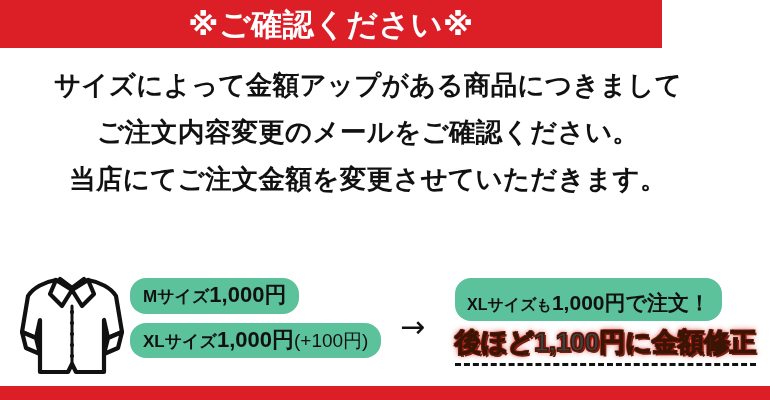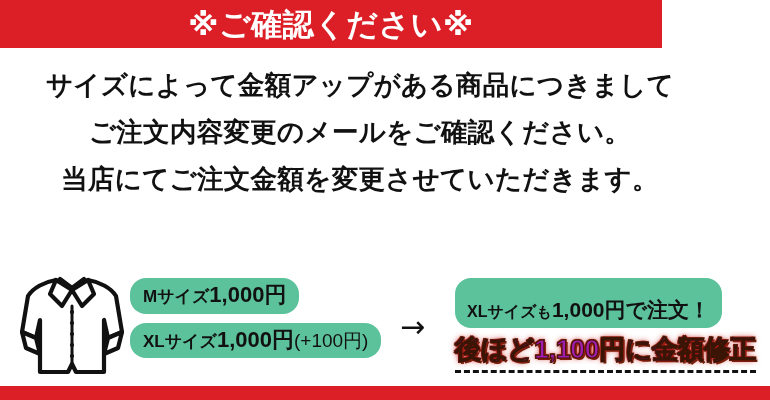--- a/index.html
+++ b/index.html
@@ -46,21 +46,21 @@
     left: 0;
     top: 386px;
     width: 770px;
     height: 14px;
     background: #dc1f26;
   }
 
   
   .body-lines {
     position: absolute;
-    left: 4px;
+    left: 12px;
     top: 62px;
     width: 712px;
     text-align: center;
   }
   .body-line {
     color: #111111;
     font-size: 26.5px;
     font-weight: bold;
     line-height: 47px;
     white-space: nowrap;
@@ -133,21 +133,21 @@
   
   .right-block {
     position: absolute;
     left: 455px;
     top: 14px;
     width: 300px;
   }
   .badge-right {
     background: #5cc29c;
     border-radius: 16px;
-    padding: 19px 12px 5px 12px;
+    padding: 12px 12px 5px 12px;
     color: #111111;
     white-space: nowrap;
     display: inline-block;
     line-height: 1.25;
   }
   .badge-right .sz {
     font-size: 16px;
     font-weight: bold;
   }
   .badge-right .mo {
@@ -162,21 +162,21 @@
   .fix-note {
     margin-top: 7px;
     position: relative;
     display: inline-block;
   }
   .fix-text {
     font-size: 26px;
     font-weight: bold;
     white-space: nowrap;
     line-height: 1.15;
-    color: #a21caf;
+    color: #404040;
     letter-spacing: 0px;
     -webkit-text-stroke: 1px #3a1405;
     text-shadow:
        0 0 3px #c41a18,
        0 0 6px #c41a18,
        2px 2px 0 #5a2207,
       -1px -1px 0 #5a2207,
        1px -1px 0 #5a2207,
       -1px  1px 0 #5a2207;
   }

